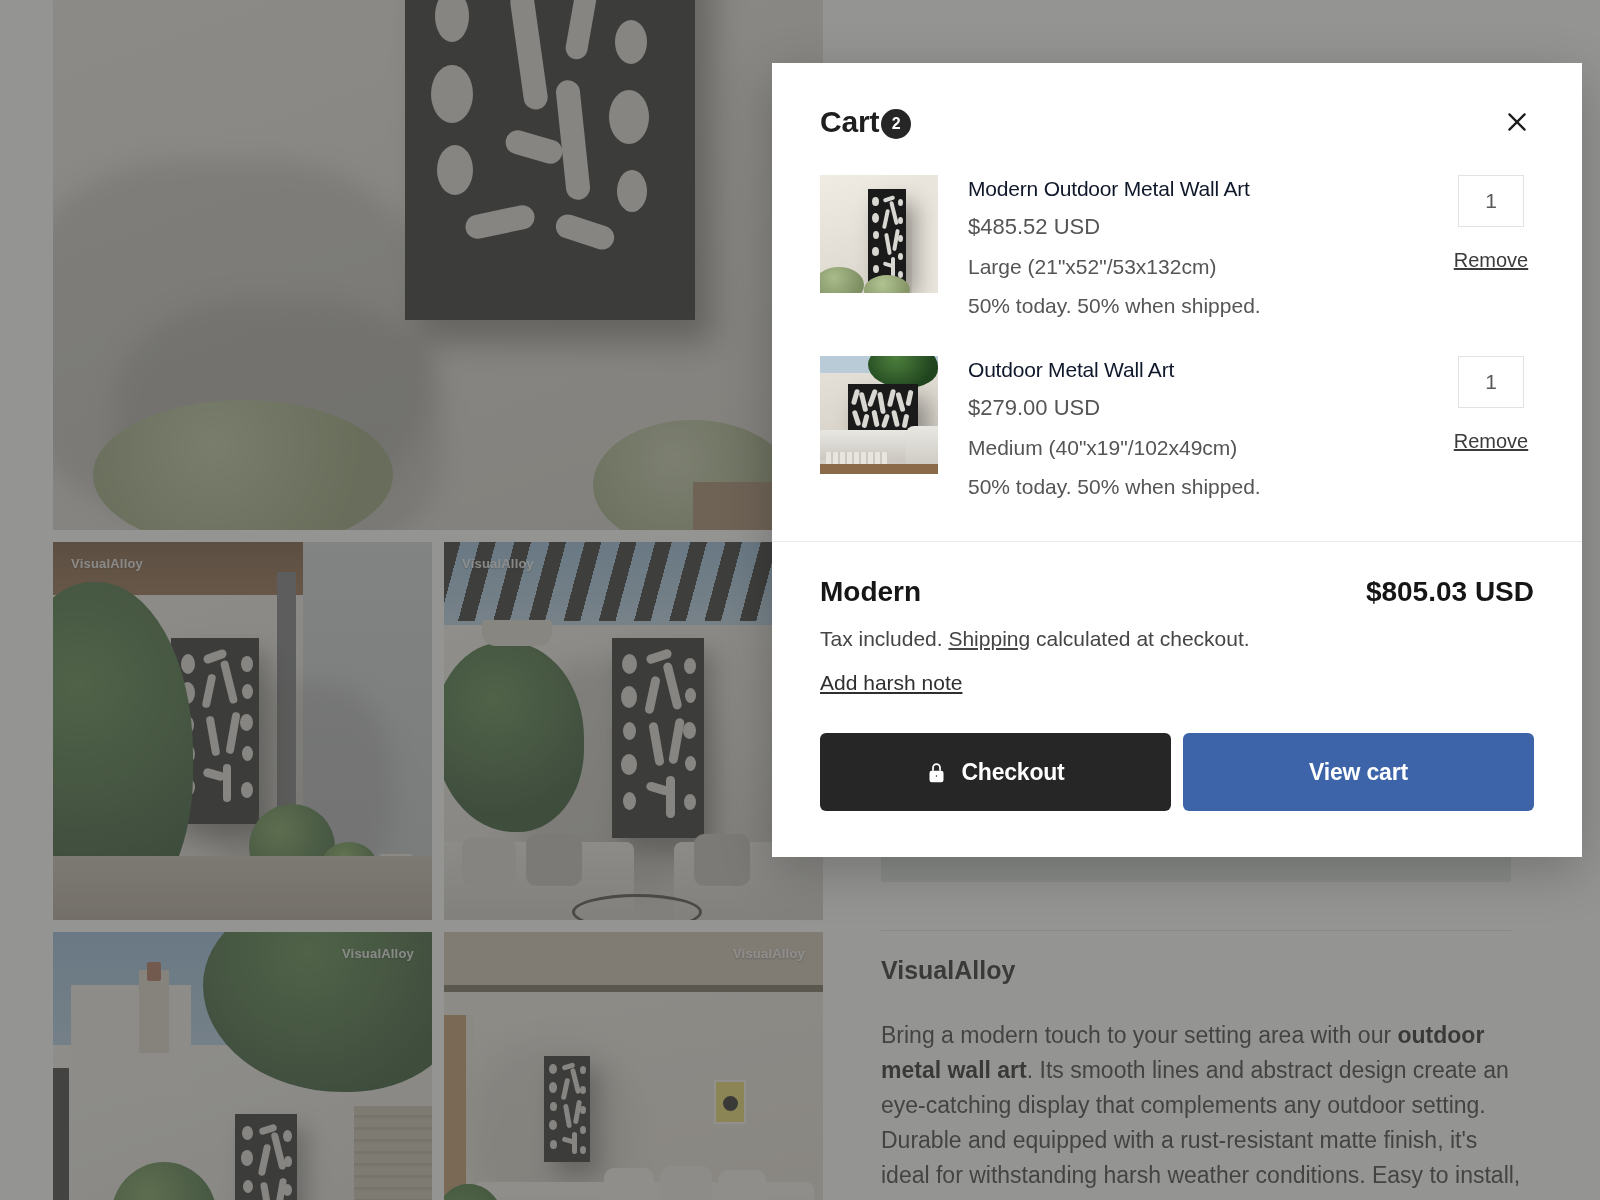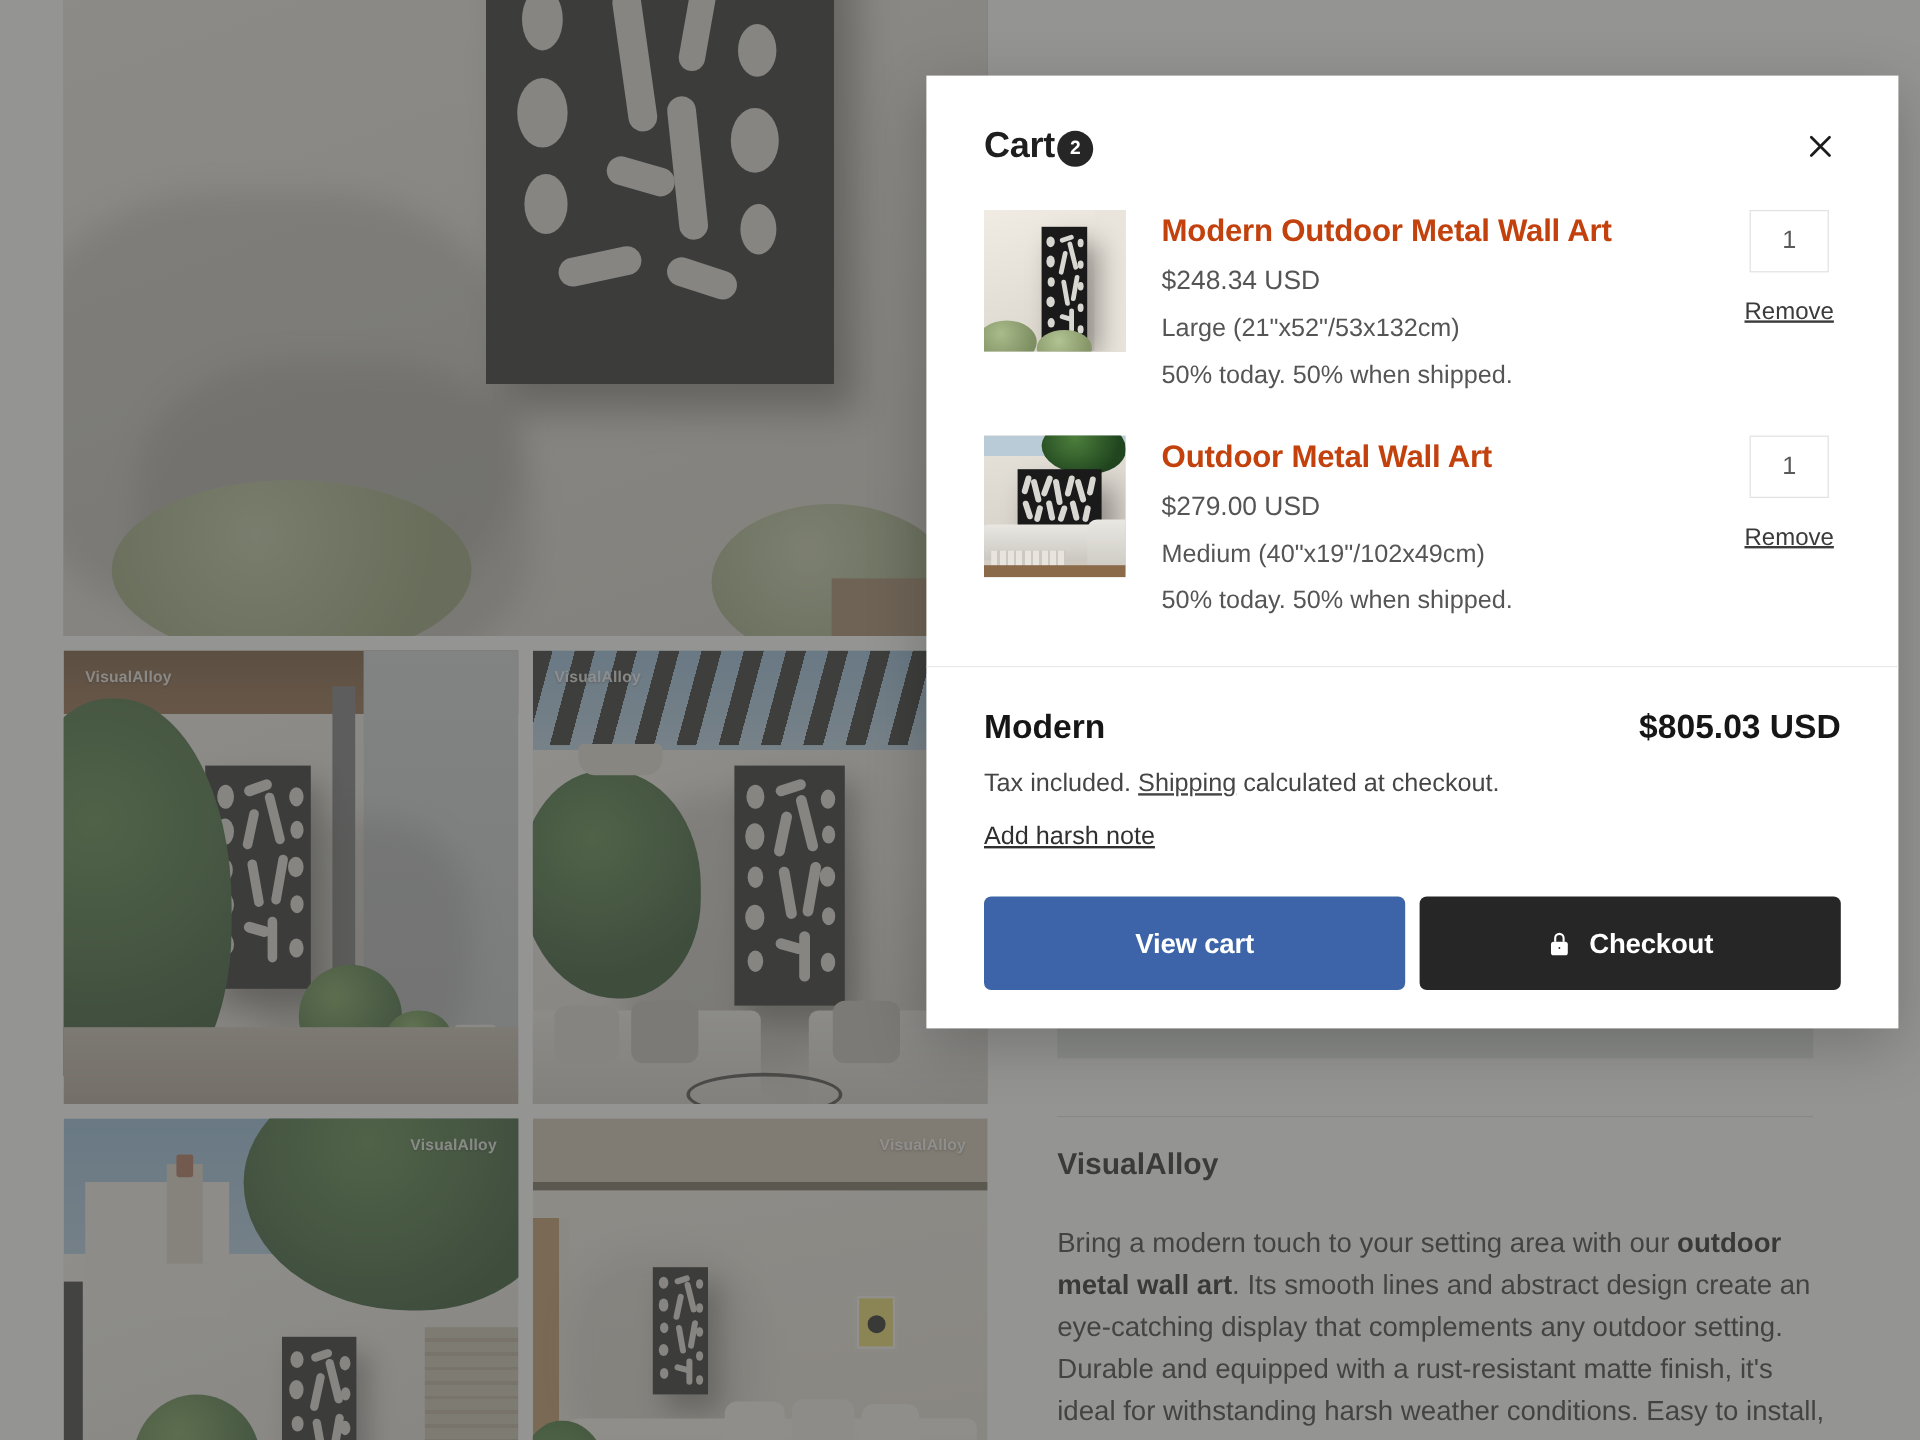--- a/index.html
+++ b/index.html
@@ -93,21 +93,21 @@
     display:flex; align-items:center; justify-content:center; color:#1c1c1c;
   }
 
   .items { padding:18px 48px 0 48px; flex:0 0 auto; }
   .item { display:flex; align-items:flex-start; padding:18px 0 0 0; }
   .item-thumb {
     width:118px; height:118px; flex:0 0 118px; overflow:hidden; position:relative;
     background:#ddd9d2;
   }
   .item-body { flex:1; padding-left:30px; padding-top:2px; }
-  .item-title { font-size:26px; font-weight:700; color:#c2410c; letter-spacing:-.2px; }
+  .item-title { font-size:21px; font-weight:400; color:#0f172a; letter-spacing:-.2px; }
   .item-price { font-size:22px; color:#555; margin-top:13px; }
   .item-variant { font-size:21px; color:#555; margin-top:15px; }
   .item-note { font-size:21px; color:#555; margin-top:15px; }
   .item-qtycol { width:86px; flex:0 0 86px; display:flex; flex-direction:column; align-items:center; }
   .qty-input {
     width:66px; height:52px; border:1px solid #e2e2e2; background:#fff;
     text-align:center; font-size:21px; color:#5a5a5a;
     font-family:"Liberation Sans", sans-serif;
   }
   .remove-link {
@@ -376,21 +376,21 @@
               <div class="cut" style="left:30px;top:46px;width:5px;height:7px;border-radius:50%;"></div>
               <div class="cut" style="left:30px;top:64px;width:5px;height:7px;border-radius:50%;"></div>
               <div class="cut" style="left:30px;top:82px;width:5px;height:7px;border-radius:50%;"></div>
             </div>
             <div class="bush" style="left:-6px;top:92px;width:50px;height:36px;background:radial-gradient(circle at 40% 30%,#a9bb8a,#7d8e62 72%);"></div>
             <div class="bush" style="left:44px;top:100px;width:46px;height:30px;background:radial-gradient(circle at 40% 30%,#b2c392,#869668 72%);"></div>
           </div>
         </div>
         <div class="item-body">
           <div class="item-title">Modern Outdoor Metal Wall Art</div>
-          <div class="item-price">$248.34 USD</div>
+          <div class="item-price">$485.52 USD</div>
           <div class="item-variant">Large (21"x52"/53x132cm)</div>
           <div class="item-note">50% today. 50% when shipped.</div>
         </div>
         <div class="item-qtycol">
           <input class="qty-input" type="text" value="1" style="">
           <span class="remove-link">Remove</span>
         </div>
       </div>
 
       <div class="item" style="padding-top:38px;">
@@ -439,29 +439,29 @@
       <div class="total-row">
         <span class="total-label">Modern</span>
         <span class="total-value">$805.03 USD</span>
       </div>
       <div class="tax-line">
         <span>Tax included. </span><u>Shipping</u><span> calculated at checkout.</span>
       </div>
       <span class="order-note">Add harsh note</span>
 
       <div class="btn-row">
-        <button class="btn btn-viewcart">
-          <span>View cart</span>
-        </button>
         <button class="btn btn-checkout">
           <span style="display:flex;align-items:center;">
             <svg width="21" height="23" viewBox="0 0 24 26" fill="none" stroke="currentColor" stroke-width="2">
               <rect x="4" y="11" width="16" height="13" rx="2.5" fill="currentColor" stroke="none"></rect>
               <path d="M8 11V7.5a4 4 0 0 1 8 0V11" stroke="currentColor"></path>
               <circle cx="12" cy="17" r="1.9" fill="#262626"></circle>
             </svg>
           </span>
           <span>Checkout</span>
         </button>
+        <button class="btn btn-viewcart">
+          <span>View cart</span>
+        </button>
       </div>
     </div>
   </div>
 </div>
 
 </body></html>

